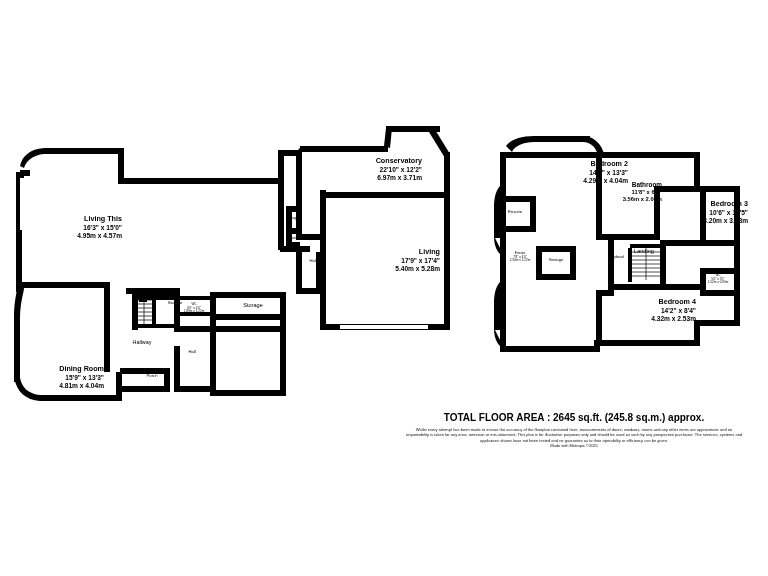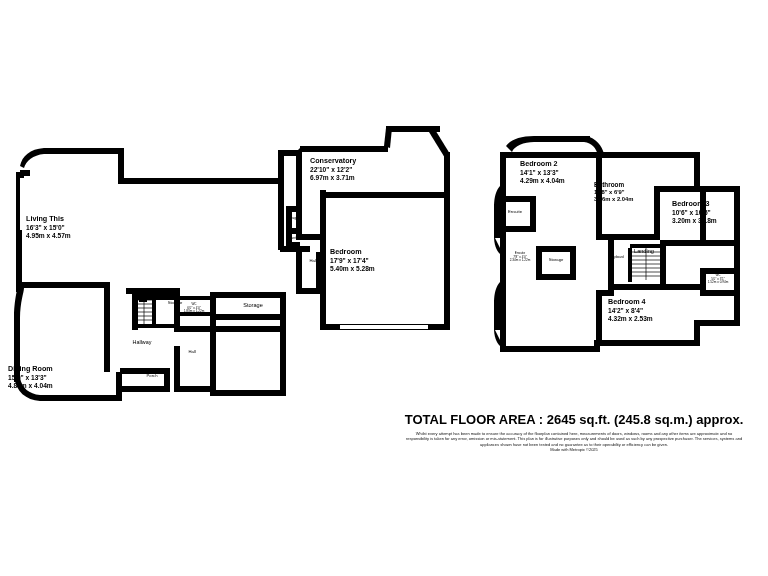--- a/index.html
+++ b/index.html
@@ -16,21 +16,21 @@
     position: relative;
   }
   #canvas {
     position: absolute;
     left: 0; top: 0;
     width: 768px;
     height: 576px;
   }
   .room-label {
     position: absolute;
-    text-align: left;
+    text-align: right;
     line-height: 1.22;
     color: #000;
     white-space: nowrap;
   }
   .room-label .rname {
     font-weight: bold;
     font-size: 7.2px;
     display: block;
   }
   .room-label .rdim {
@@ -60,21 +60,21 @@
     color: #000;
   }
   #footer {
     position: absolute;
     left: 404px;
     top: 412px;
     width: 340px;
     text-align: center;
   }
   #footer .total {
-    font-size: 13px;
+    font-size: 10px;
     font-weight: bold;
     margin-bottom: 4px;
   }
   #footer .disc {
     font-size: 4.0px;
     line-height: 1.32;
     color: #111;
   }
   #footer .made {
     font-size: 4.0px;
@@ -288,21 +288,21 @@
   </div>
 
 
   <div class="room-label" style="left:310px; top:157px; width:112px;">
     <span class="rname">Conservatory</span>
     <span class="rdim">22'10" x 12'2"</span>
     <span class="rmet">6.97m x 3.71m</span>
   </div>
 
   <div class="room-label" style="left:330px; top:248px; width:110px;">
-    <span class="rname">Bedroom</span>
+    <span class="rname">Living</span>
     <span class="rdim">17'9" x 17'4"</span>
     <span class="rmet">5.40m x 5.28m</span>
   </div>
 
   <div class="room-label" style="left:8px; top:325px; width:96px;margin-top:40px;">
     <span class="rname">Dining Room</span>
     <span class="rdim">15'9" x 13'3"</span>
     <span class="rmet">4.81m x 4.04m</span>
   </div>
 
@@ -312,21 +312,21 @@
   <div class="small-label" style="left:174px; top:349px; width:36px;">Hall</div>
   <div class="small-label" style="left:130px; top:373px; width:44px;">Porch</div>
   <div class="small-label" style="left:155px; top:300px; width:40px;">Storage</div>
   <div class="small-label" style="left:228px; top:302px; width:50px; font-size:5.6px;">Storage</div>
   <div class="small-label" style="left:278px; top:216px; width:28px; font-size:3.4px;">Storage</div>
   <div class="small-label" style="left:280px; top:236px; width:28px; font-size:3.4px;">Pantry</div>
   <div class="tiny-label" style="left:177px; top:303px; width:34px; white-space:pre-line;">WC
 6'0" x 4'0"
 1.83m x 1.22m</div>
 
-  <div class="room-label" style="left:520px; top:160px; width:92px;">
+  <div class="room-label" style="left:536px; top:160px; width:92px;">
     <span class="rname">Bedroom 2</span>
     <span class="rdim">14'1" x 13'3"</span>
     <span class="rmet">4.29m x 4.04m</span>
   </div>
 
   <div class="room-label" style="left:594px; top:181px; width:68px; font-size:6px;">
     <span class="rname" style="font-size:6.4px;">Bathroom</span>
     <span class="rdim" style="font-size:5.8px;">11'8" x 6'9"</span>
     <span class="rmet" style="font-size:5.8px;">3.56m x 2.04m</span>
   </div>

